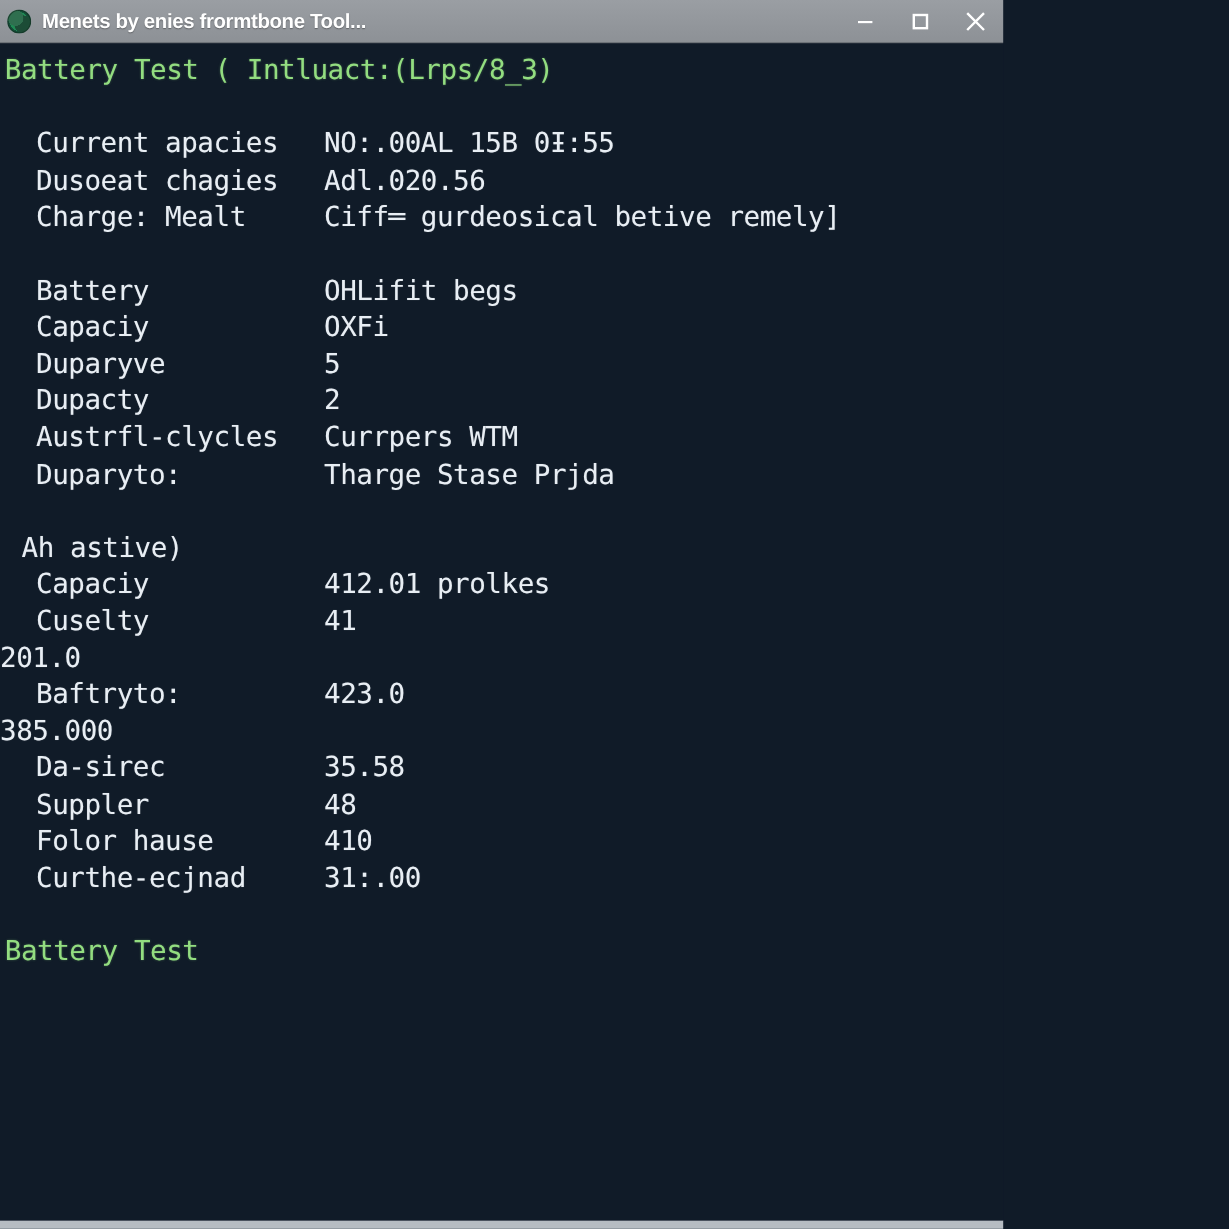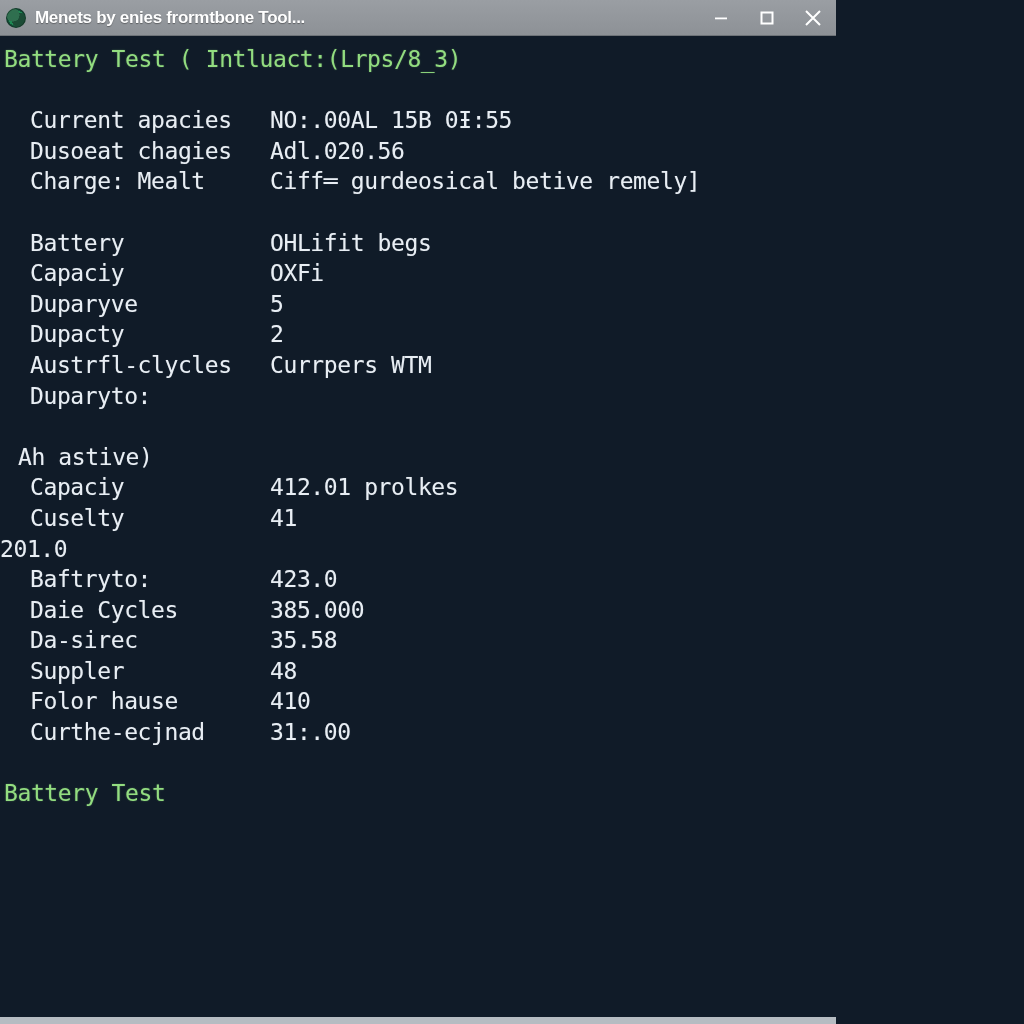--- a/index.html
+++ b/index.html
@@ -194,20 +194,21 @@
     <div class="line">
       <span class="lbl">Dupacty</span>
       <span class="val">2</span>
     </div>
     <div class="line">
       <span class="lbl">Austrfl-clycles</span>
       <span class="val">Currpers WTM</span>
     </div>
     <div class="line">
       <span class="lbl">Duparyto:</span>
+      <span class="val">Tharge Stase Prjda</span>
     </div>
 
     <div class="line blank">&nbsp;</div>
 
     <div class="line">
       <span class="flush">Aһ astive)</span>
     </div>
     <div class="line">
       <span class="lbl">Capaciy</span>
       <span class="val">412.01 prolkes</span>
@@ -217,21 +218,20 @@
       <span class="val">41</span>
     </div>
     <div class="line">
       <span class="val">201.0</span>
     </div>
     <div class="line">
       <span class="lbl">Baftryto:</span>
       <span class="val">423.0</span>
     </div>
     <div class="line">
-      <span class="lbl">Daie Cycles</span>
       <span class="val">385.000</span>
     </div>
     <div class="line">
       <span class="lbl">Da-sirec</span>
       <span class="val">35.58</span>
     </div>
     <div class="line">
       <span class="lbl">Suppler</span>
       <span class="val">48</span>
     </div>

